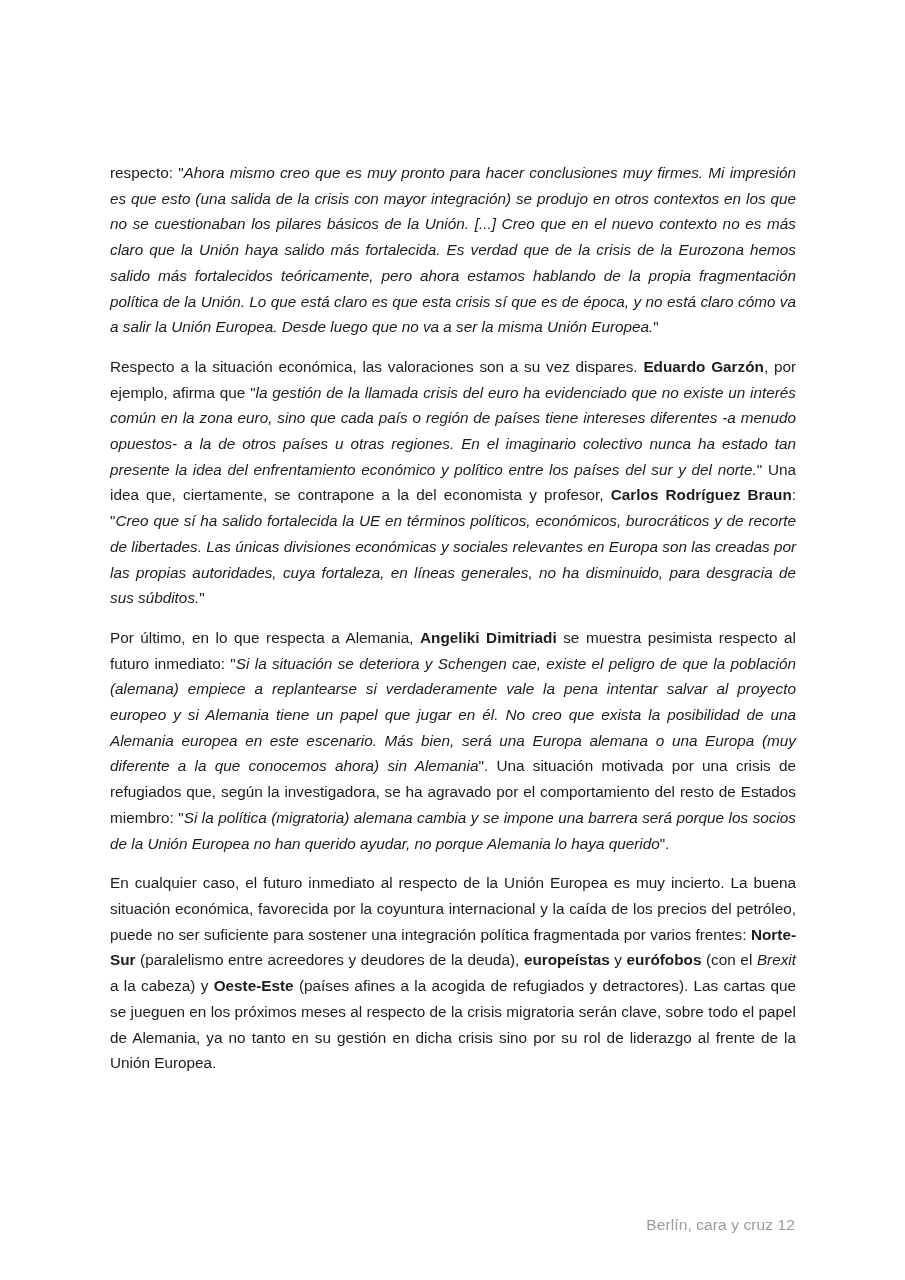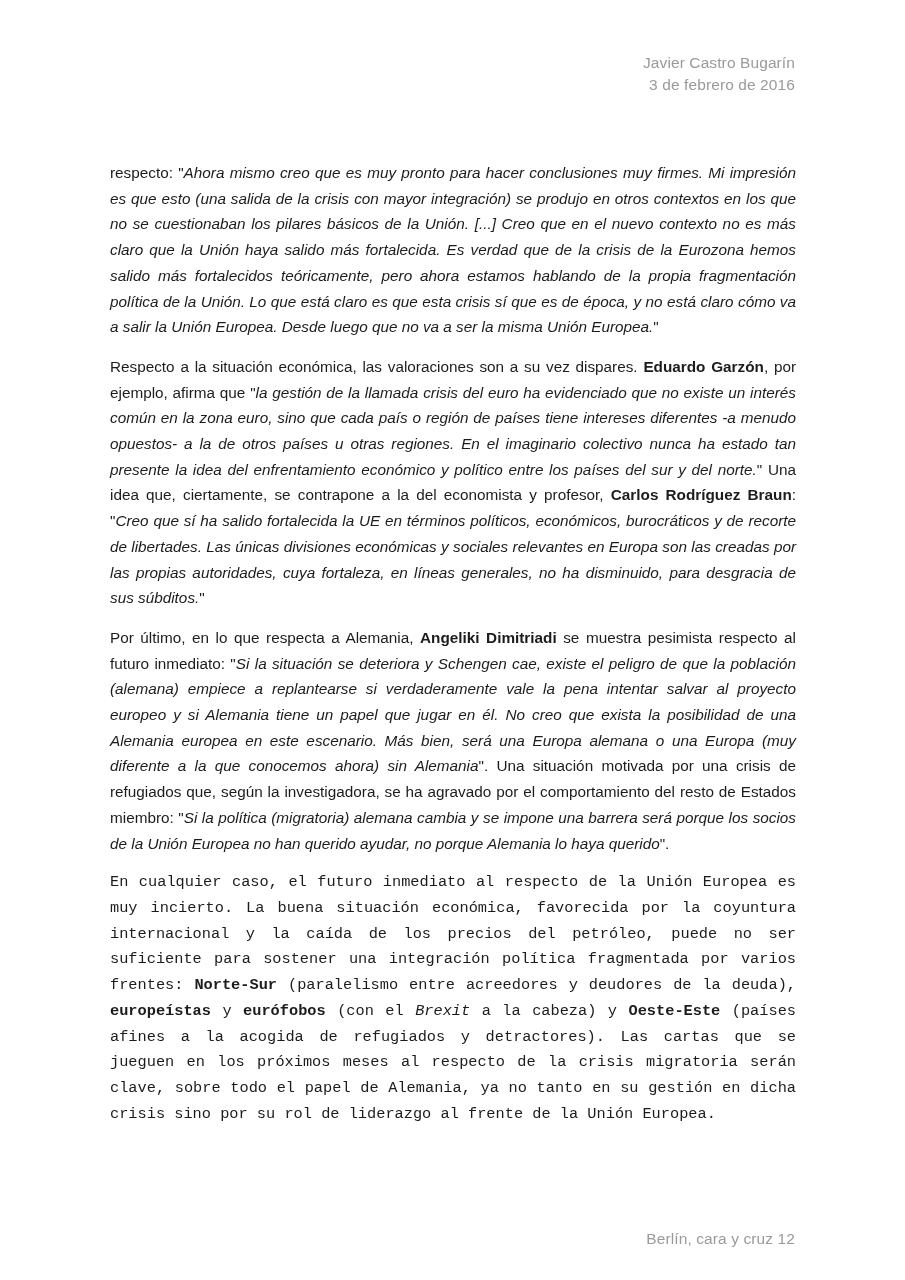--- a/index.html
+++ b/index.html
@@ -30,21 +30,21 @@
     font-size: 15.5px;
     line-height: 22px;
     letter-spacing: 0.1px;
   }
   .doc-header .line {
     display: block;
     white-space: nowrap;
   }
   .doc-footer {
     position: absolute;
-    bottom: 30px;
+    bottom: 44px;
     right: 110px;
     text-align: center;
     color: #9a9a9a;
     font-size: 15.5px;
     line-height: 22px;
     letter-spacing: 0.1px;
     white-space: nowrap;
   }
   .content {
     position: absolute;
@@ -56,36 +56,31 @@
     margin: 0 0 14px 0;
     font-size: 15.3px;
     line-height: 25.7px;
     text-align: justify;
     text-justify: inter-word;
     color: #1c1c1c;
     hyphens: none;
   }
   p.para:last-child {
     margin-bottom: 0;
-    font-family: Liberation Mono, monospace;
   }
   p.para.gap-lg {
   }
   i, em { font-style: italic; }
   b, strong { font-weight: 700; }
 </style>
 </head>
 <body>
 
 <div class="page">
 
-  <div class="doc-header">
-    <span class="line">Javier Castro Bugarín</span>
-    <span class="line">3 de febrero de 2016</span>
-  </div>
 
   <div class="content" id="body-content">
       <p class="para"><span>respecto: "</span><i>Ahora mismo creo que es muy pronto para hacer conclusiones muy firmes. Mi impresión es que esto (una salida de la crisis con mayor integración) se produjo en otros contextos en los que no se cuestionaban los pilares básicos de la Unión. [...] Creo que en el nuevo contexto no es más claro que la Unión haya salido más fortalecida. Es verdad que de la crisis de la Eurozona hemos salido más fortalecidos teóricamente, pero ahora estamos hablando de la propia fragmentación política de la Unión. Lo que está claro es que esta crisis sí que es de época, y no está claro cómo va a salir la Unión Europea. Desde luego que no va a ser la misma Unión Europea.</i><span>"</span></p>
       <p class="para"><span>Respecto a la situación económica, las valoraciones son a su vez dispares. </span><b>Eduardo Garzón</b><span>, por ejemplo, afirma que "</span><i>la gestión de la llamada crisis del euro ha evidenciado que no existe un interés común en la zona euro, sino que cada país o región de países tiene intereses diferentes -a menudo opuestos- a la de otros países u otras regiones. En el imaginario colectivo nunca ha estado tan presente la idea del enfrentamiento económico y político entre los países del sur y del norte.</i><span>" Una idea que, ciertamente, se contrapone a la del economista y profesor, </span><b>Carlos Rodríguez Braun</b><span>: "</span><i>Creo que sí ha salido fortalecida la UE en términos políticos, económicos, burocráticos y de recorte de libertades. Las únicas divisiones económicas y sociales relevantes en Europa son las creadas por las propias autoridades, cuya fortaleza, en líneas generales, no ha disminuido, para desgracia de sus súbditos.</i><span>"</span></p>
       <p class="para gap-lg"><span>Por último, en lo que respecta a Alemania, </span><b>Angeliki Dimitriadi</b><span> se muestra pesimista respecto al futuro inmediato: "</span><i>Si la situación se deteriora y Schengen cae, existe el peligro de que la población (alemana) empiece a replantearse si verdaderamente vale la pena intentar salvar al proyecto europeo y si Alemania tiene un papel que jugar en él. No creo que exista la posibilidad de una Alemania europea en este escenario. Más bien, será una Europa alemana o una Europa (muy diferente a la que conocemos ahora) sin Alemania</i><span>". Una situación motivada por una crisis de refugiados que, según la investigadora, se ha agravado por el comportamiento del resto de Estados miembro: "</span><i>Si la política (migratoria) alemana cambia y se impone una barrera será porque los socios de la Unión Europea no han querido ayudar, no porque Alemania lo haya querido</i><span>".</span></p>
       <p class="para"><span>En cualquier caso, el futuro inmediato al respecto de la Unión Europea es muy incierto. La buena situación económica, favorecida por la coyuntura internacional y la caída de los precios del petróleo, puede no ser suficiente para sostener una integración política fragmentada por varios frentes: </span><b>Norte-Sur</b><span> (paralelismo entre acreedores y deudores de la deuda), </span><b>europeístas</b><span> y </span><b>eurófobos</b><span> (con el </span><i>Brexit</i><span> a la cabeza) y </span><b>Oeste-Este</b><span> (países afines a la acogida de refugiados y detractores). Las cartas que se jueguen en los próximos meses al respecto de la crisis migratoria serán clave, sobre todo el papel de Alemania, ya no tanto en su gestión en dicha crisis sino por su rol de liderazgo al frente de la Unión Europea.</span></p>
     </div>
 
   <div class="doc-footer">Berlín, cara y cruz 12</div>
 

